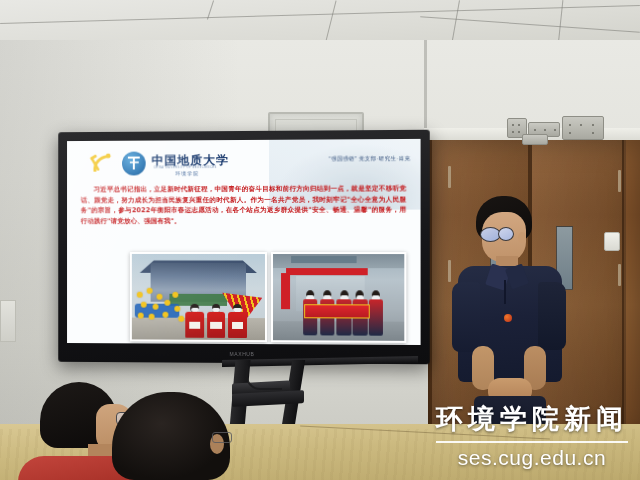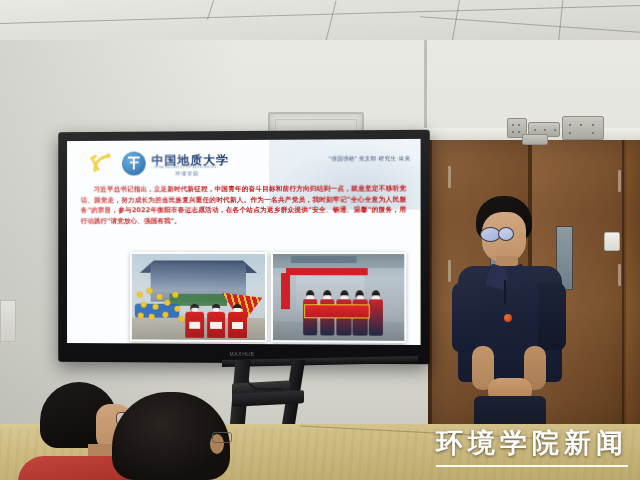--- a/index.html
+++ b/index.html
@@ -570,15 +570,16 @@
   </div>
   <div class="aud2">
     <div class="a2-hair"></div>
     <div class="a2-ear"></div>
     <div class="a2-glass"></div>
   </div>
 
   <div class="wm">
     <div class="wm-cn">环境学院新闻</div>
     <div class="wm-rule"></div>
+    <div class="wm-url">ses.cug.edu.cn</div>
   </div>
 
 </div>
 
 </body></html>

